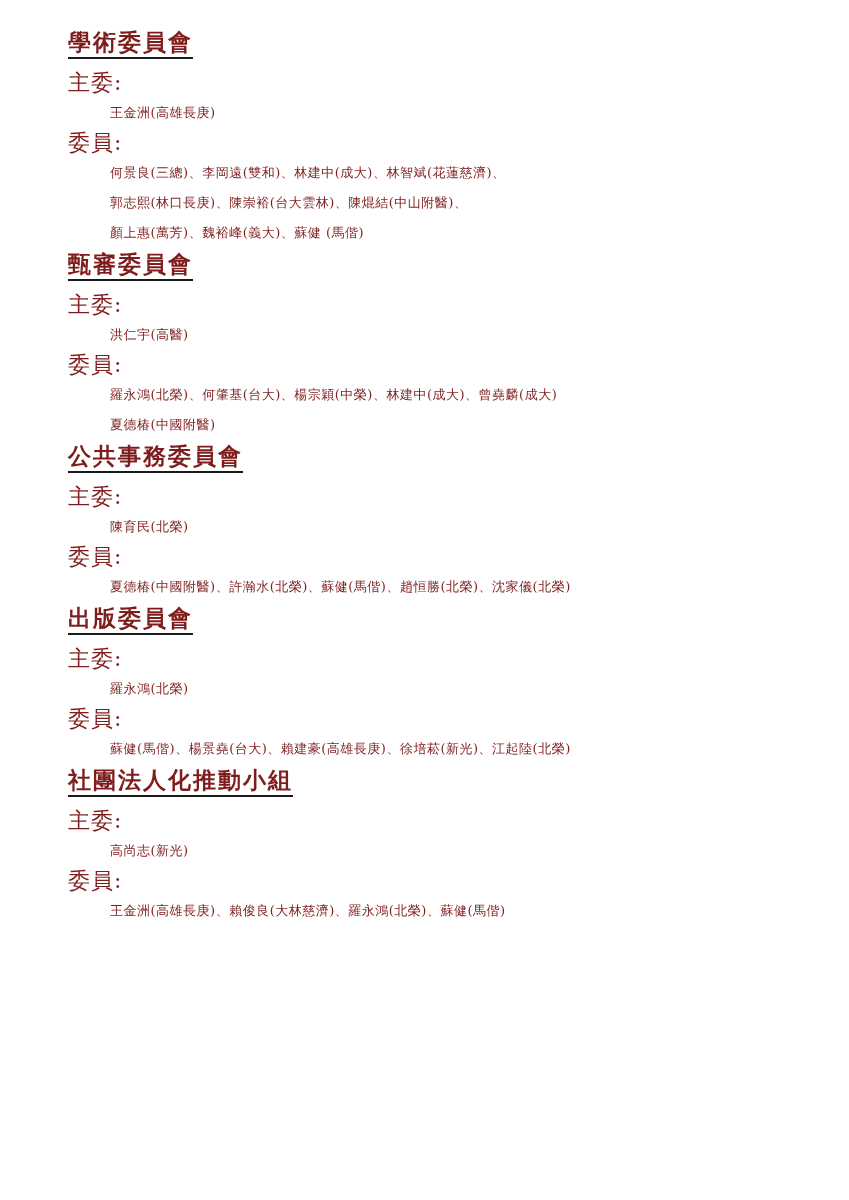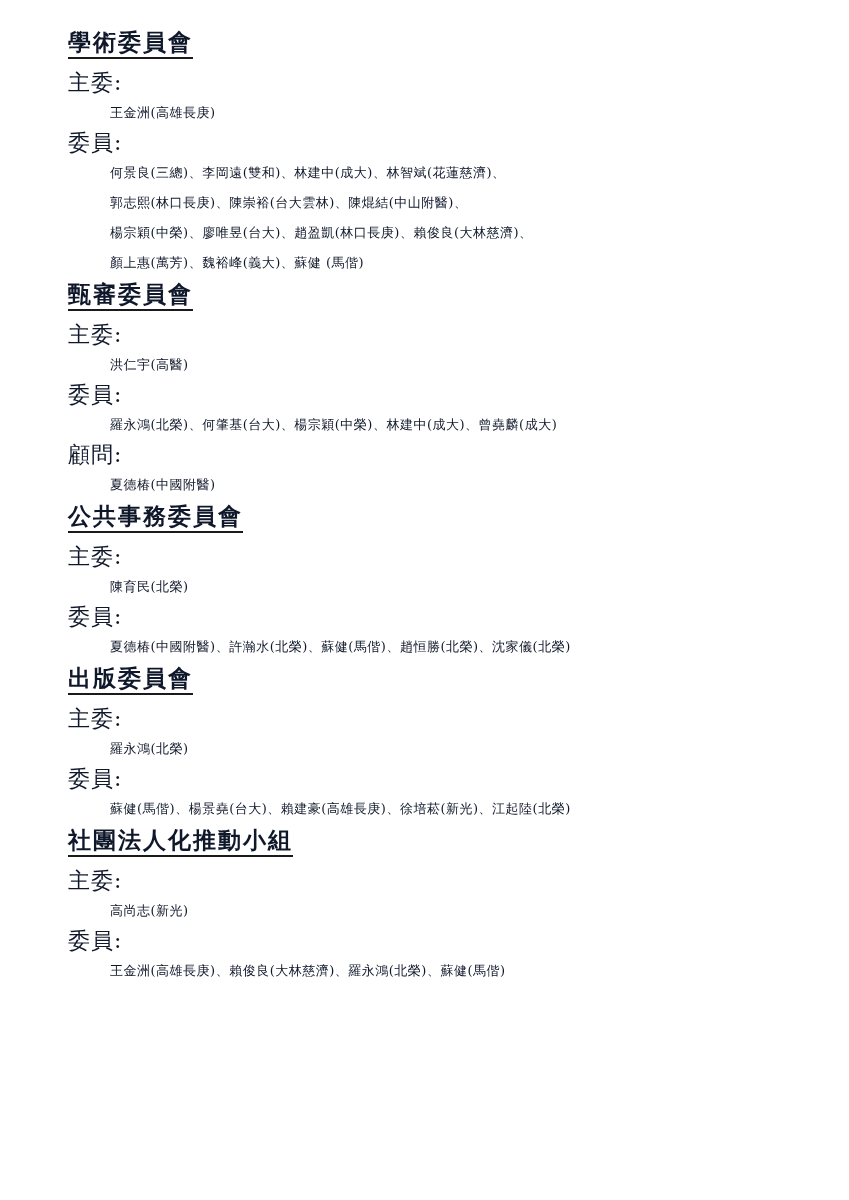--- a/index.html
+++ b/index.html
@@ -6,21 +6,21 @@
     margin: 0;
     padding: 0;
     background: #ffffff;
   }
   .page {
     position: relative;
     width: 849px;
     height: 1200px;
     margin: 0 auto;
     background: #ffffff;
-    color: #0f172a;
+    color: #7f1d1d;
     font-family: "DejaVu Serif", "Liberation Serif", serif;
     box-sizing: border-box;
     padding: 26px 52px 0 68px;
     overflow: hidden;
   }
   .committee {
     display: block;
   }
   .committee + .committee {
   }
@@ -53,30 +53,28 @@
 
 <div class="page">
   <div id="committee-list">
       <section class="committee">
         <h2 class="committee-title"><span class="u">學術委員會</span></h2>
         <div class="role-label">主委:</div>
         <div class="member-line">王金洲(高雄長庚)</div>
         <div class="role-label">委員:</div>
         <div class="member-line">何景良(三總)、李岡遠(雙和)、林建中(成大)、林智斌(花蓮慈濟)、</div>
         <div class="member-line">郭志熙(林口長庚)、陳崇裕(台大雲林)、陳焜結(中山附醫)、</div>
-        <div class="member-line">楊宗穎(中榮)、廖唯昱(台大)、趙盈凱(林口長庚)、賴俊良(大林慈濟)、</div>
         <div class="member-line">顏上惠(萬芳)、魏裕峰(義大)、蘇健 (馬偕)</div>
       </section>
       <section class="committee">
         <h2 class="committee-title"><span class="u">甄審委員會</span></h2>
         <div class="role-label">主委:</div>
         <div class="member-line">洪仁宇(高醫)</div>
         <div class="role-label">委員:</div>
         <div class="member-line">羅永鴻(北榮)、何肇基(台大)、楊宗穎(中榮)、林建中(成大)、曾堯麟(成大)</div>
-        <div class="role-label">顧問:</div>
         <div class="member-line">夏德椿(中國附醫)</div>
       </section>
       <section class="committee">
         <h2 class="committee-title"><span class="u">公共事務委員會</span></h2>
         <div class="role-label">主委:</div>
         <div class="member-line">陳育民(北榮)</div>
         <div class="role-label">委員:</div>
         <div class="member-line">夏德椿(中國附醫)、許瀚水(北榮)、蘇健(馬偕)、趙恒勝(北榮)、沈家儀(北榮)</div>
       </section>
       <section class="committee">

